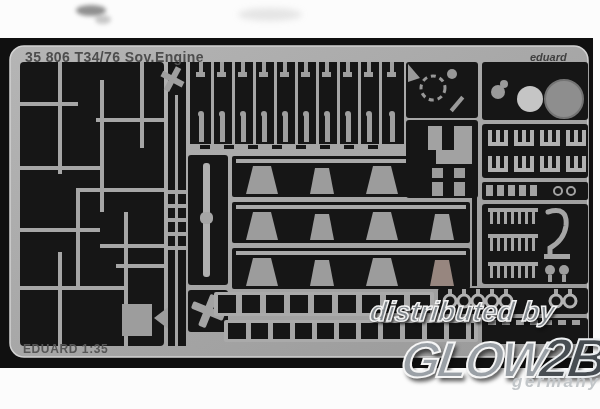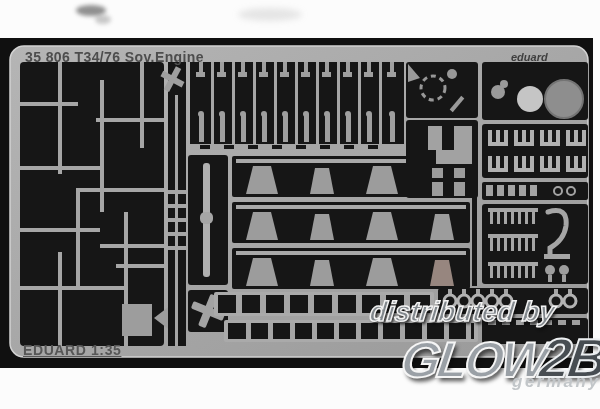--- a/index.html
+++ b/index.html
@@ -2,24 +2,24 @@
 <html><head>
 <meta charset="utf-8">
 <style>
   html,body{margin:0;padding:0;width:600px;height:409px;overflow:hidden;
     background:#fcfcfc;font-family:"Liberation Sans",sans-serif;}
   .stage{position:relative;width:600px;height:409px;}
   svg{position:absolute;left:0;top:0;}
 
   .fret-label-tl{position:absolute;left:25px;top:49px;font-size:14px;font-weight:bold;
     color:#4d4d4d;letter-spacing:.4px;filter:blur(.45px);white-space:nowrap;}
-  .fret-brand{position:absolute;left:511px;top:51px;font-size:11px;font-weight:bold;
+  .fret-brand{position:absolute;left:530px;top:51px;font-size:11px;font-weight:bold;
     font-style:italic;color:#3f3f3f;filter:blur(.5px);white-space:nowrap;}
-  .fret-label-bl{position:absolute;left:23px;top:342px;font-size:14px;font-weight:bold;
-    color:#565656;letter-spacing:.6px;filter:blur(.55px);white-space:nowrap;text-decoration:underline;}
+  .fret-label-bl{position:absolute;left:23px;top:342px;font-size:12px;font-weight:bold;
+    color:#565656;letter-spacing:.6px;filter:blur(.55px);white-space:nowrap;}
 
   .smudge{position:absolute;border-radius:50%;}
   .smudge.s1{left:76px;top:5px;width:30px;height:11px;background:rgba(55,55,55,.55);filter:blur(2px);}
   .smudge.s2{left:95px;top:15px;width:16px;height:9px;background:rgba(120,120,120,.4);filter:blur(2px);}
   .smudge.s3{left:238px;top:8px;width:64px;height:13px;background:rgba(150,150,150,.22);filter:blur(3px);}
 
   .wm-line1{position:absolute;left:370px;top:296px;font-size:28px;font-weight:800;
     font-style:italic;white-space:nowrap;transform:skewX(-6deg);
     color:#81878c;-webkit-text-stroke:1.5px #f2f2f2;
     text-shadow:2px 3px 3px rgba(10,10,10,.85);}

